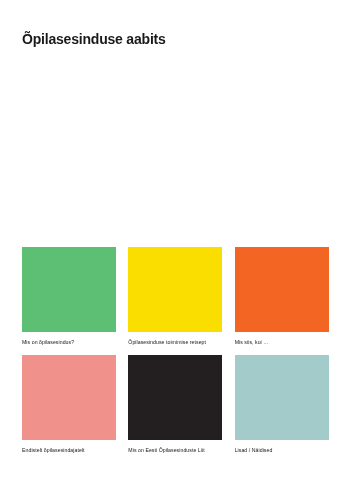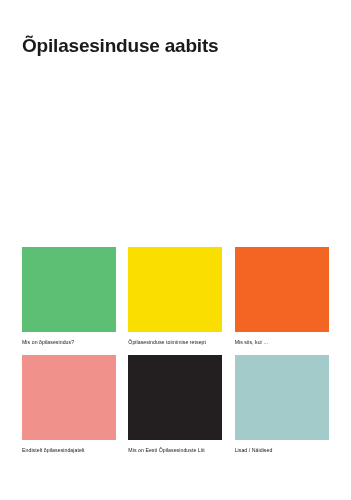--- a/index.html
+++ b/index.html
@@ -17,21 +17,21 @@
     position: relative;
     width: 351px;
     height: 500px;
     background: #ffffff;
     box-sizing: border-box;
   }
   .title {
     position: absolute;
     left: 22px;
     top: 22px;
-    font-size: 19px;
+    font-size: 14px;
     font-weight: bold;
     color: #1a1a1a;
     letter-spacing: -0.2px;
     line-height: 1.2;
   }
   .grid {
     position: absolute;
     left: 22px;
     top: 247px;
     width: 307px;

